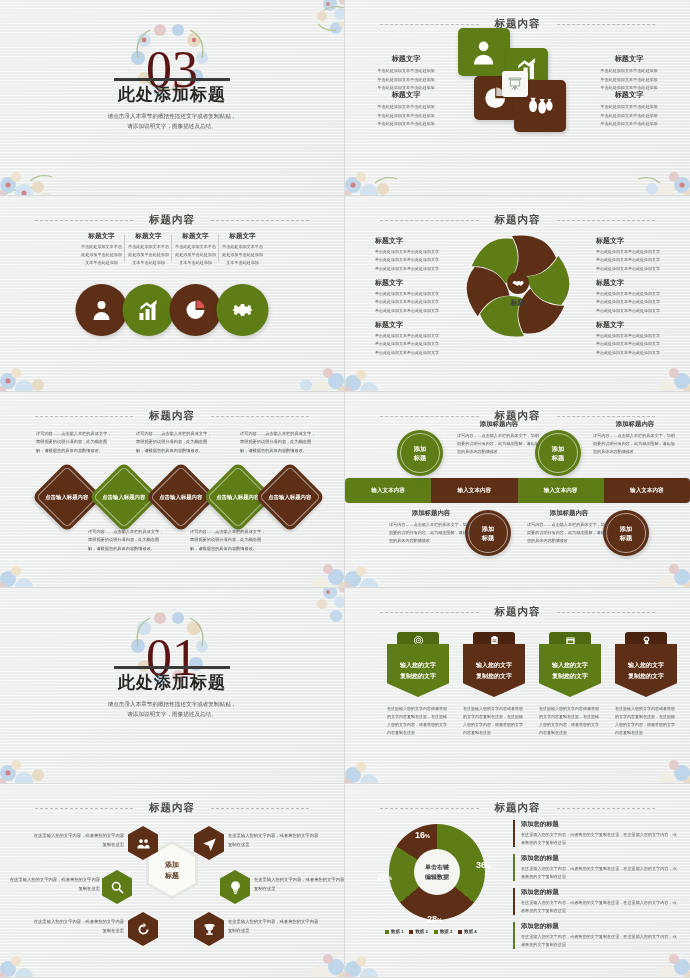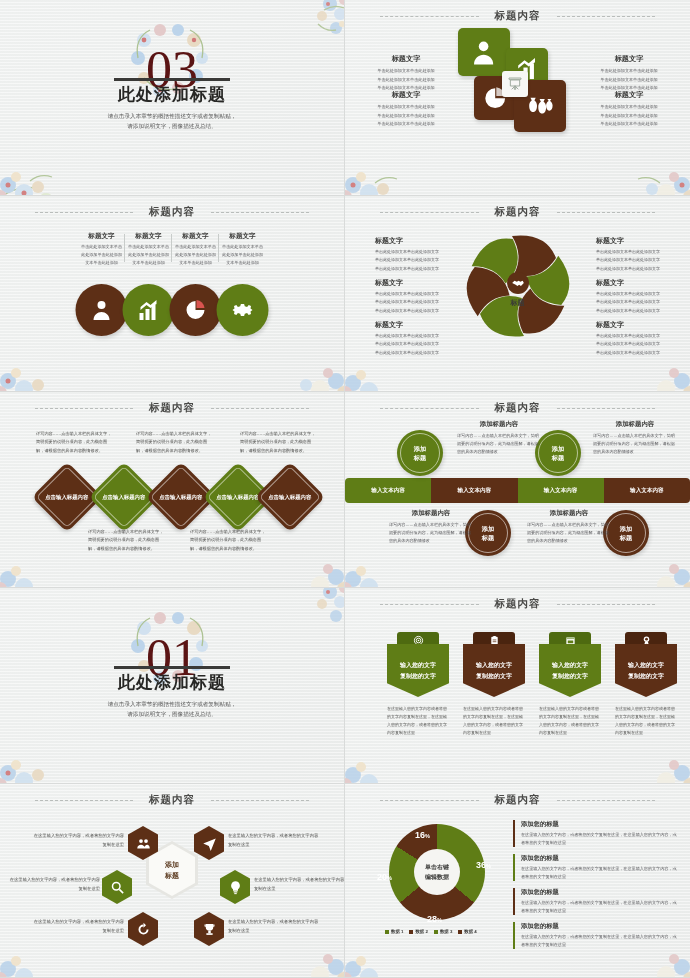--- a/index.html
+++ b/index.html
@@ -28,21 +28,21 @@
   .slide:nth-child(2n){ border-right:none; }
 
   
   .floral { position:absolute; pointer-events:none; opacity:.95; }
   .fl-bl { left:-6px; bottom:-8px; width:120px; height:64px; }
   .fl-br { right:-6px; bottom:-8px; width:120px; height:64px; }
   .fl-tr { right:-4px; top:-6px; width:70px; height:64px; }
 
   
   .hdr {
-    position:absolute; top:9px; left:0; width:100%;
+    position:absolute; top:17px; left:0; width:100%;
     display:flex; align-items:center; justify-content:center; gap:16px;
     padding:0 35px;
   }
   .hdr .ln { flex:1; height:1px; border-top:1px dashed #b9bdbb; }
   .hdr .tt {
     font-size:10.5px; color:#4a4a48; font-weight:bold;
     letter-spacing:1px; white-space:nowrap;
   }
 
   

